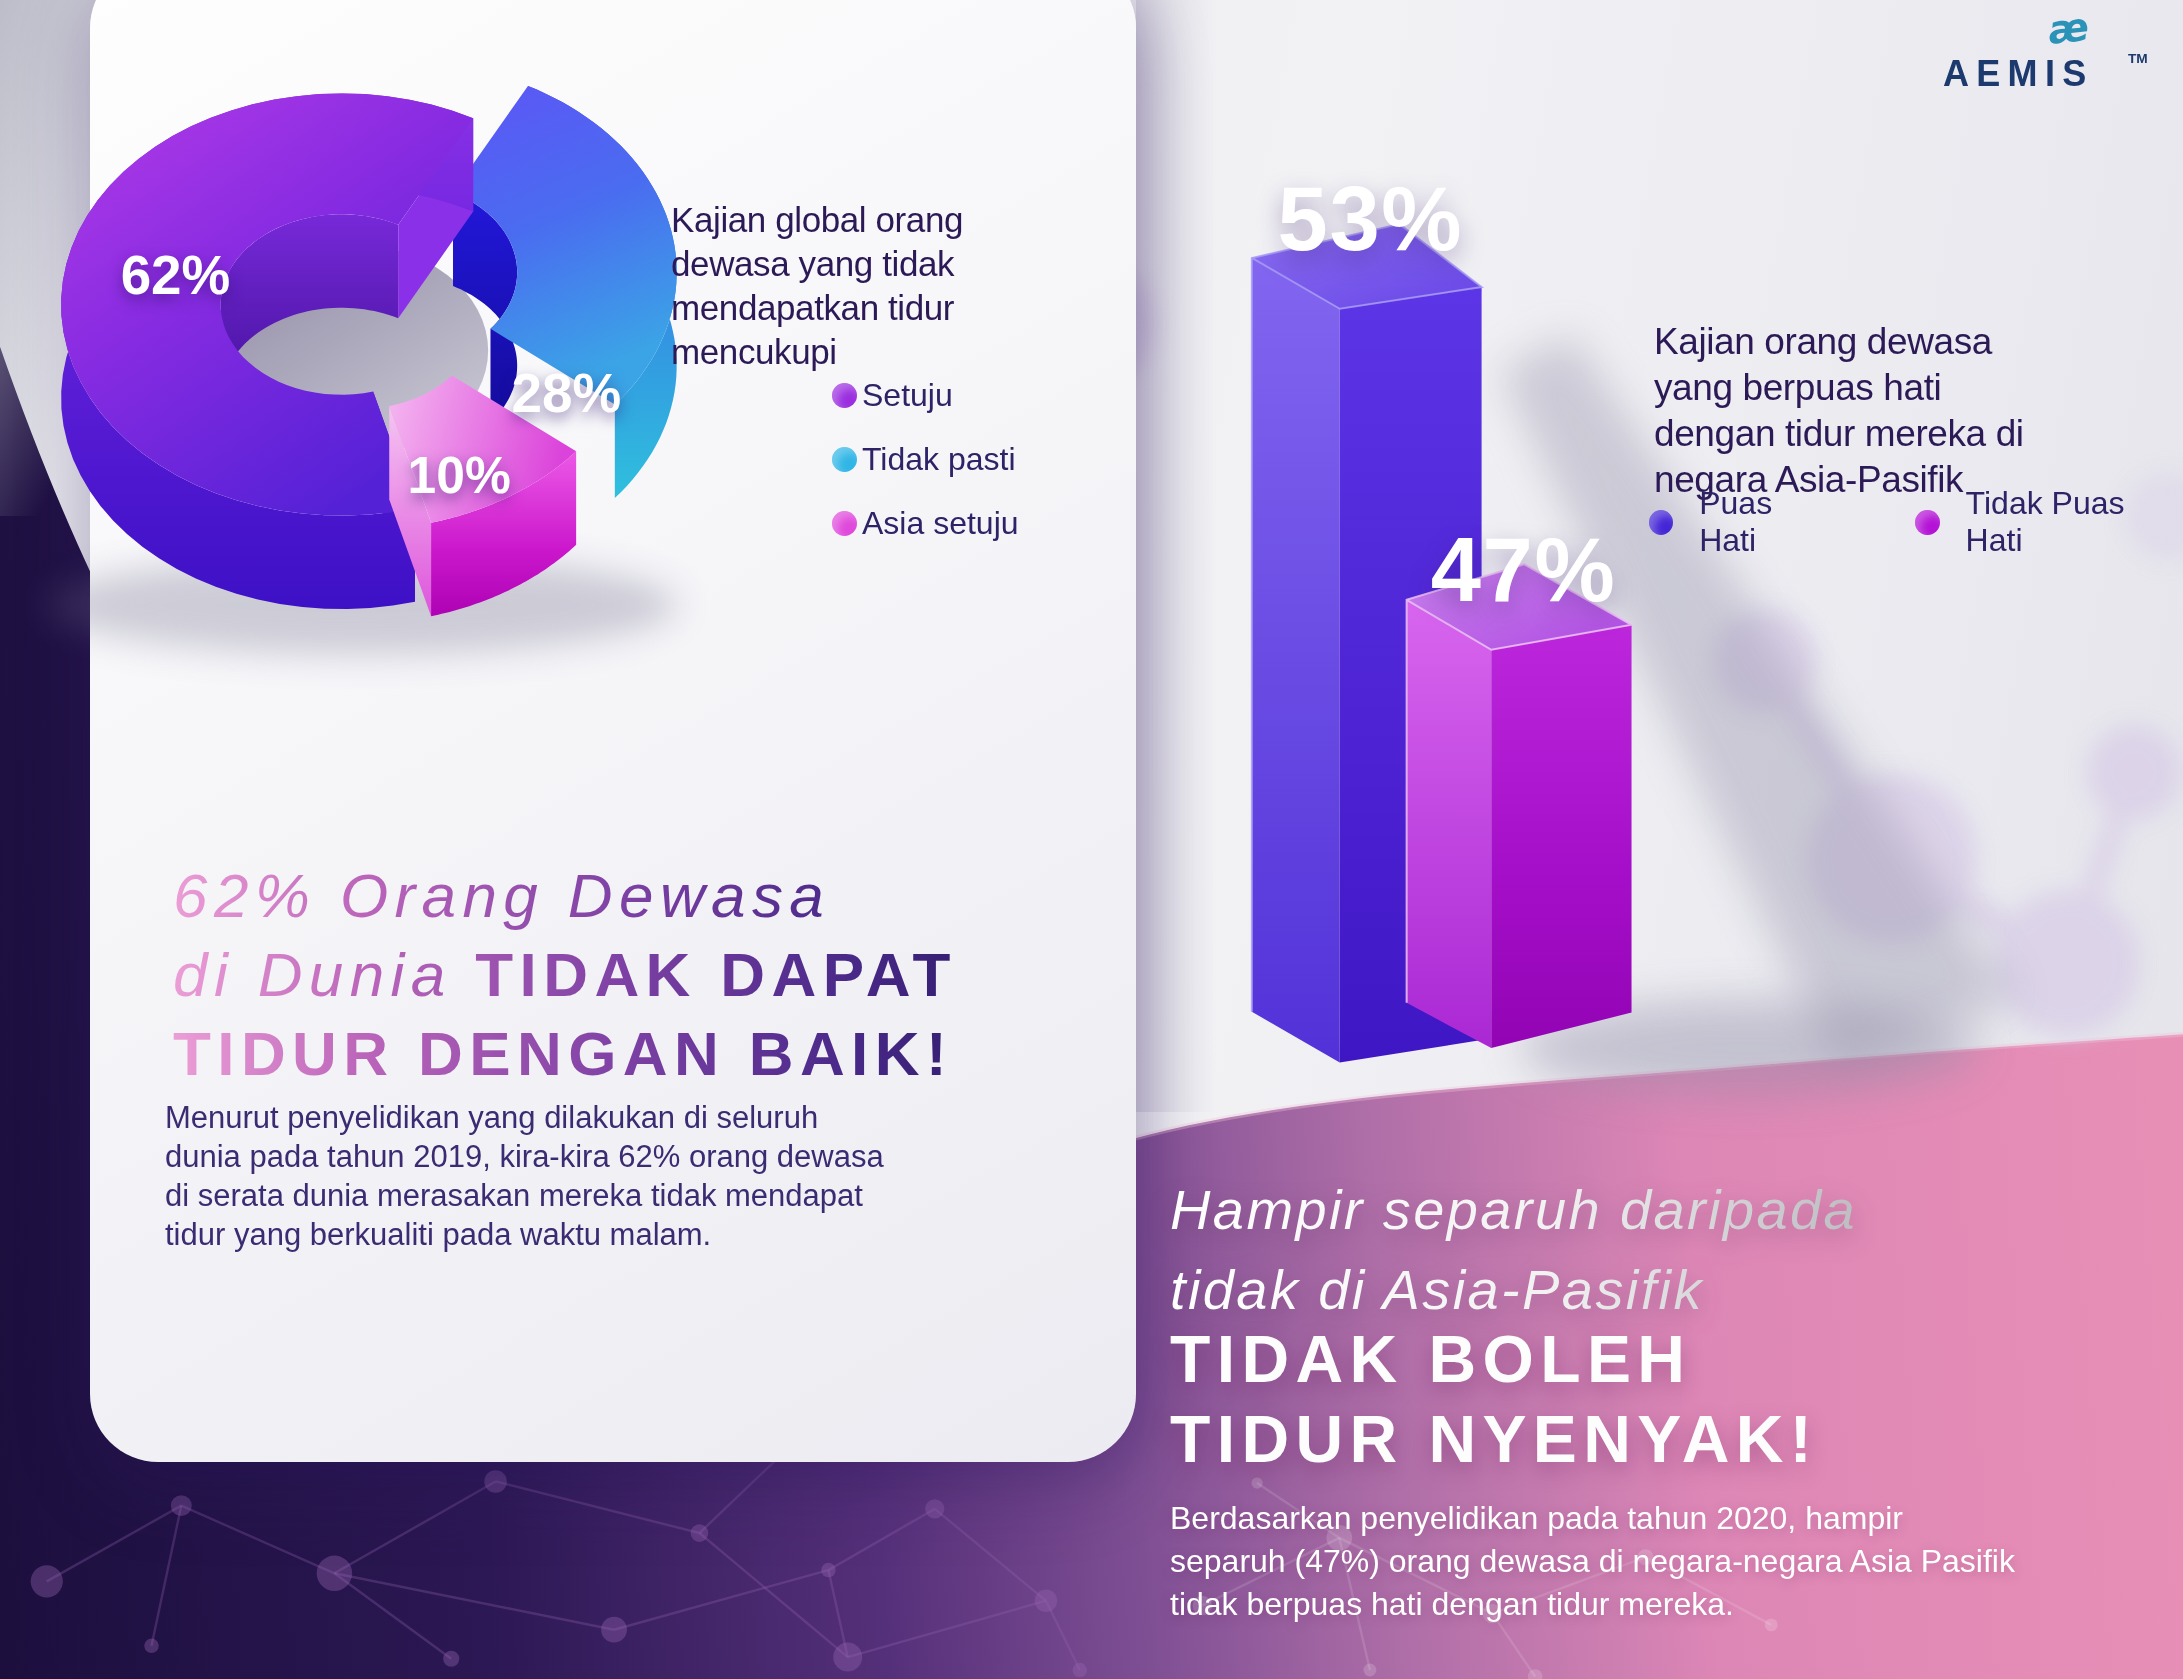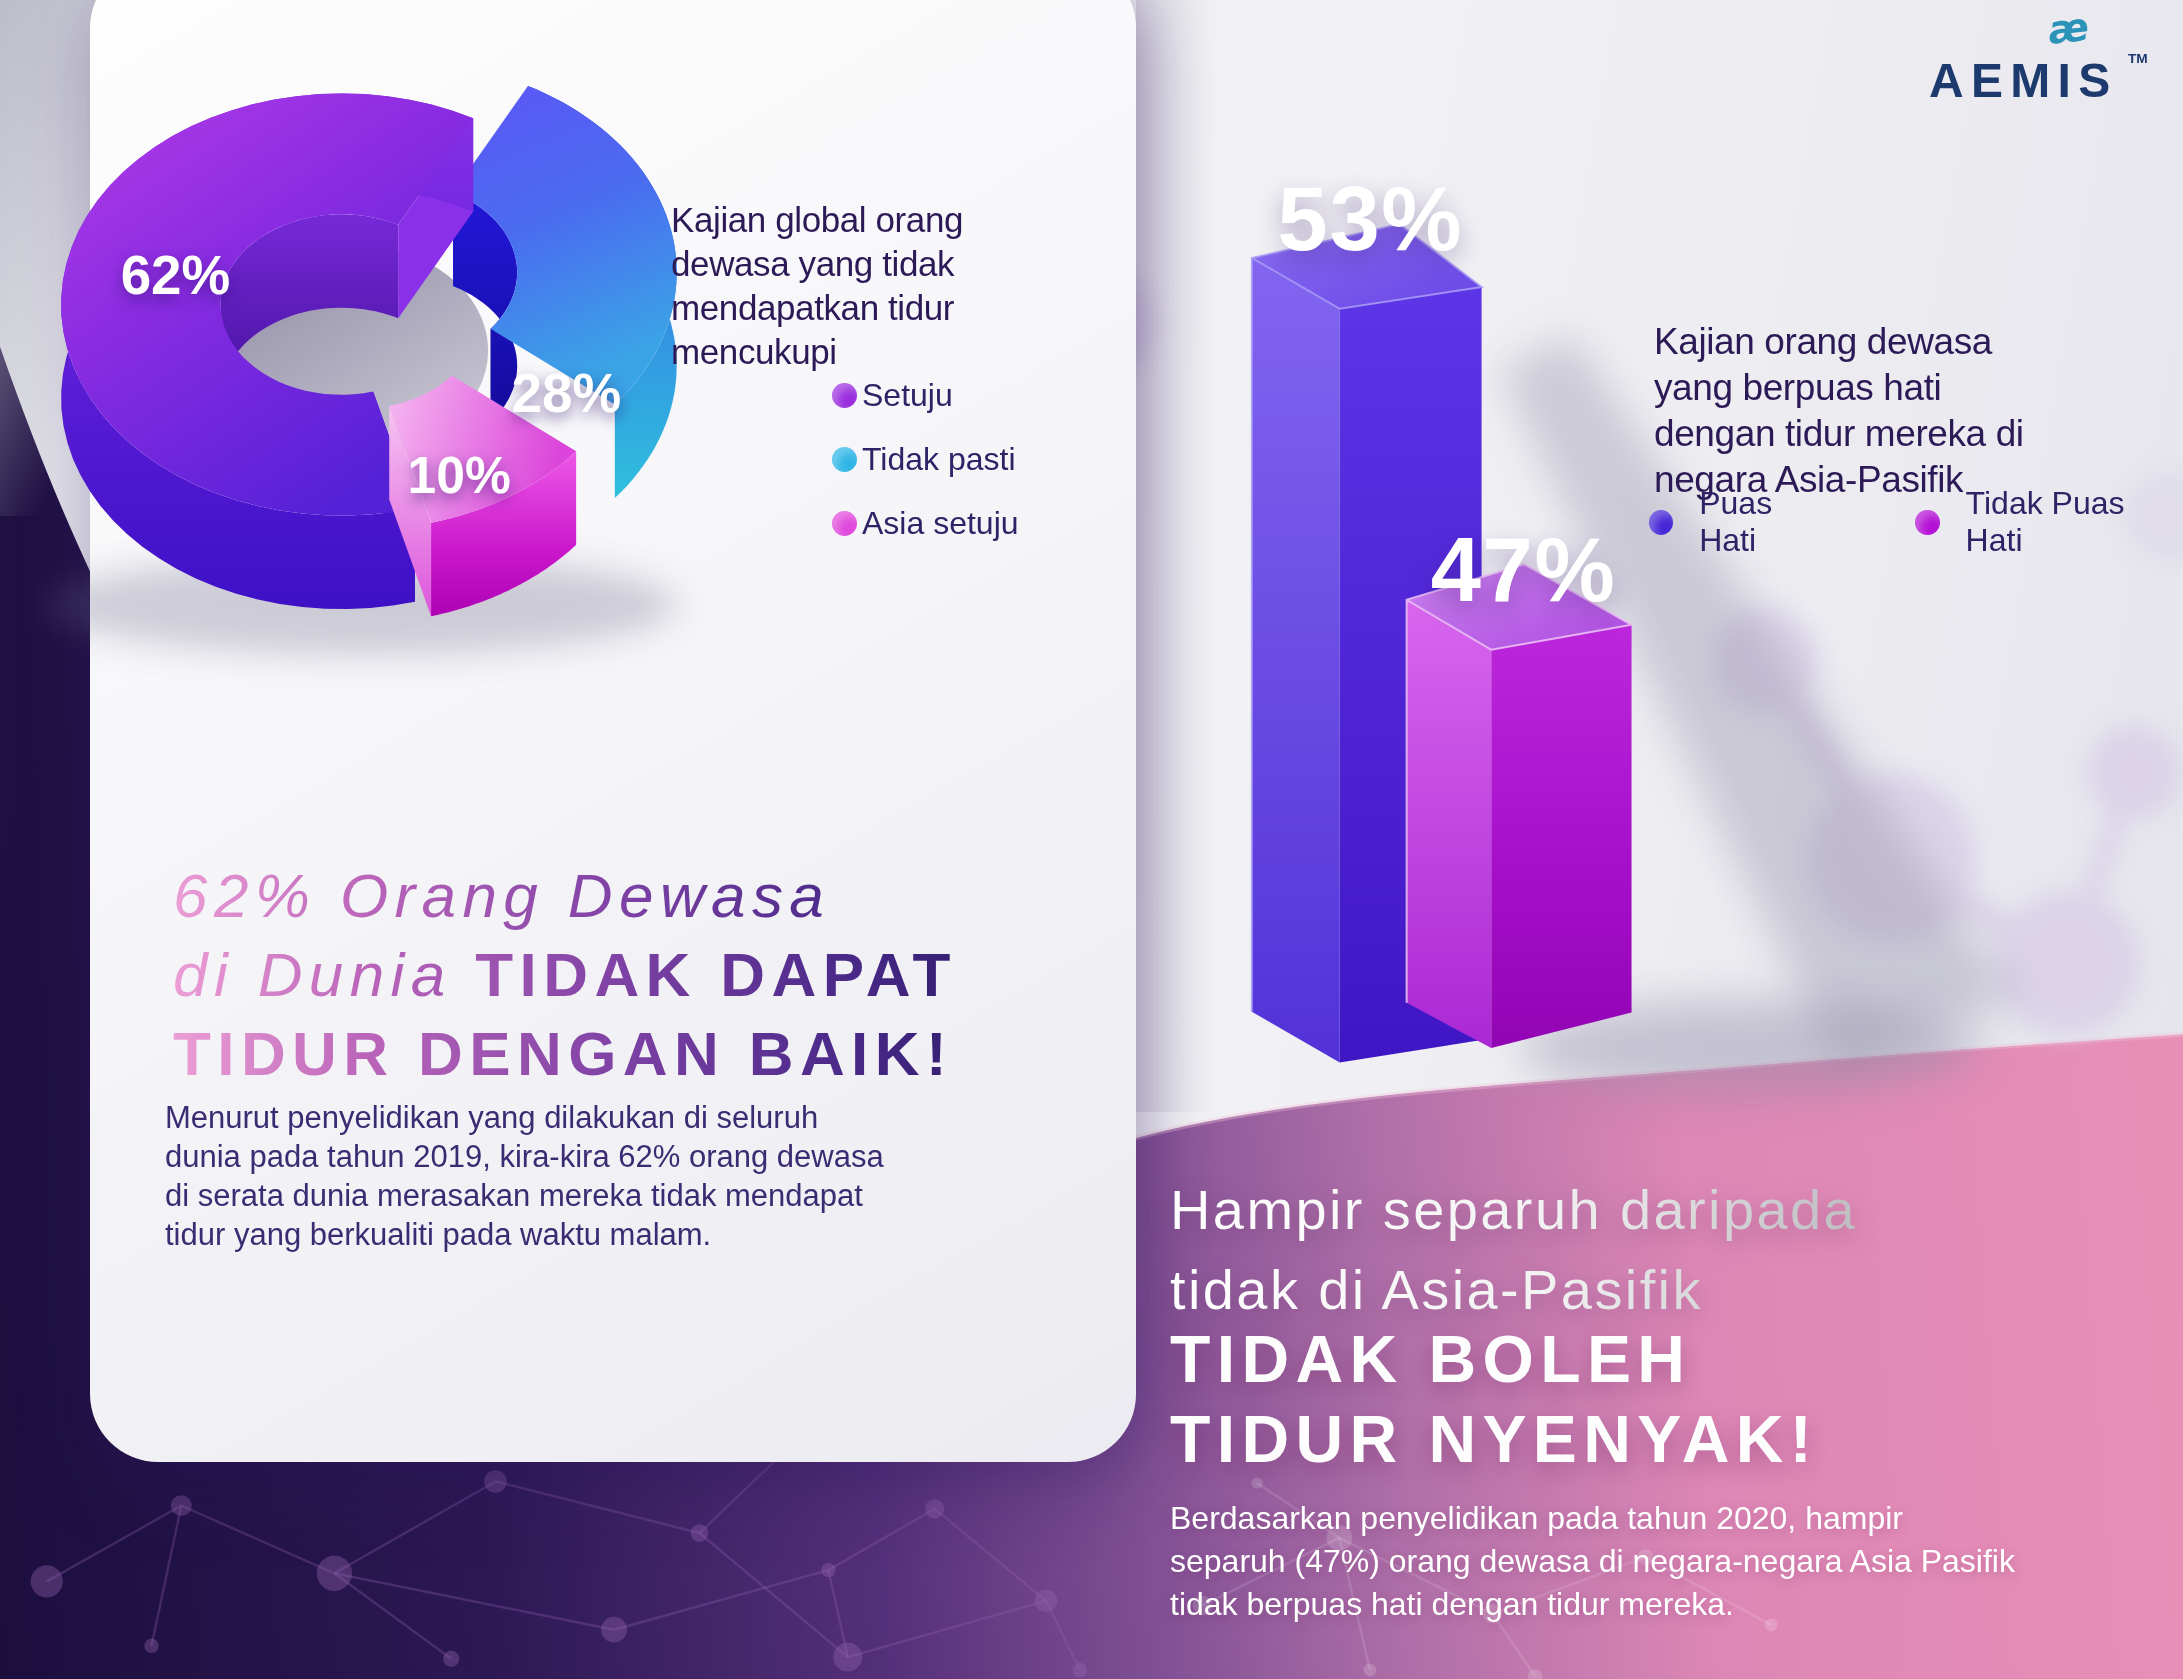--- a/index.html
+++ b/index.html
@@ -29,31 +29,31 @@
   .headline{left:173px;top:856px;width:951px;font-size:62px;line-height:79px;letter-spacing:6.4px;
       background:linear-gradient(90deg,#ec9ed6 0%,#bb65ba 20%,#7c40a4 48%,#4b2a8a 70%,#2a1966 90%);
       -webkit-background-clip:text;background-clip:text;color:transparent;}
   .hl-italic{font-style:italic;font-weight:400;}
   .hl-bold{font-weight:700;}
   .lp-body{left:165px;top:1098px;width:935px;font-size:31px;line-height:39px;color:#3b2b72;}
   
   .rp-title{left:1654px;top:319px;width:484px;font-size:37px;line-height:46px;}
   .legend-row{left:1649px;top:485px;display:flex;align-items:center;gap:26px;}
   .legend-row .sp{width:31px;}
-  .pink-italic{left:1170px;top:1170px;font-size:56px;line-height:80px;letter-spacing:2.4px;
+  .pink-italic{left:1170px;top:1170px;font-style:italic;font-size:56px;line-height:80px;letter-spacing:2.4px;
       background:linear-gradient(90deg,#ffffff 0%,#f2f2f3 55%,#bdbdc2 100%);
       -webkit-background-clip:text;background-clip:text;color:transparent;
       text-shadow:none;filter:drop-shadow(0 8px 13px rgba(90,40,90,.38));}
   .pink-bold{left:1170px;top:1319px;font-size:66px;line-height:80px;font-weight:700;letter-spacing:6.4px;color:#fdfdfe;
       text-shadow:0 8px 21px rgba(110,35,95,.40);}
   .rp-body{left:1170px;top:1497px;width:887px;font-size:32px;line-height:43px;color:#ffffff;
       text-shadow:0 3.2px 11.3px rgba(110,35,95,.30);}
   
   .logo{left:1925px;top:19.3px;width:226px;height:89px;}
-  .logo-text{position:absolute;left:4px;top:34px;font-size:48px;letter-spacing:7.3px;font-weight:600;color:#1d3a6e;}
+  .logo-text{position:absolute;left:18px;top:34px;font-size:36px;letter-spacing:7.3px;font-weight:600;color:#1d3a6e;}
   .logo-tm{position:absolute;left:203px;top:32px;font-size:13.7px;font-weight:700;color:#1d3a6e;}
   .logo-ae{position:absolute;left:123px;top:-13px;font-style:italic;font-weight:700;font-size:39px;color:#2b93b8;
       font-family:"DejaVu Sans",sans-serif;transform:rotate(-6deg);}
   
   text.pct{fill:#ffffff;font-family:"Liberation Sans",sans-serif;font-weight:700;text-anchor:middle;
       text-shadow:0 6px 14px rgba(50,20,110,.55);}
   text.pct-big{fill:#ffffff;font-family:"Liberation Sans",sans-serif;font-weight:700;text-anchor:middle;
       letter-spacing:2px;text-shadow:0 10px 24px rgba(60,30,110,.38);}
 </style>
 </head>

